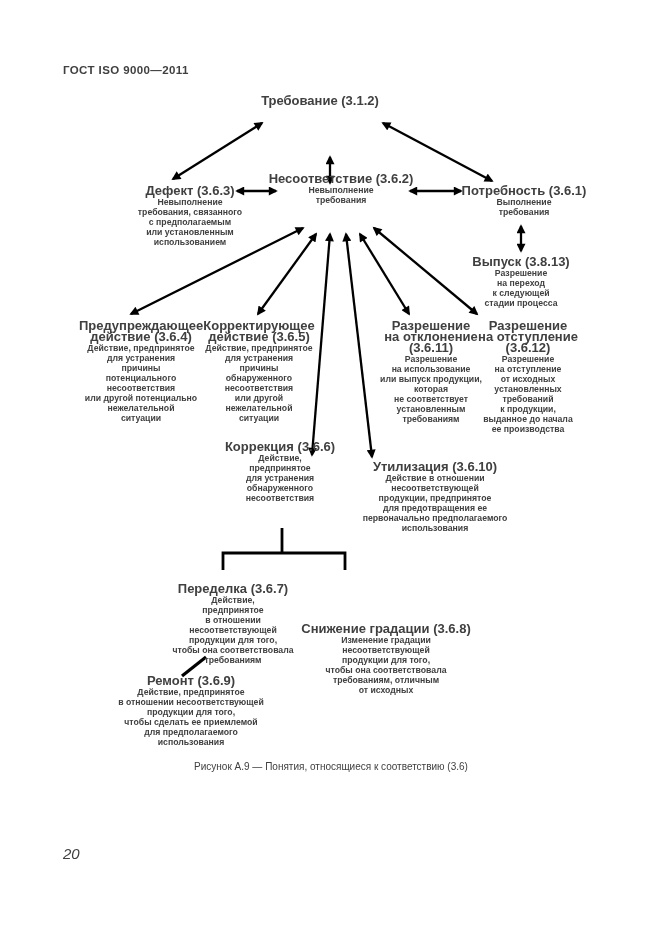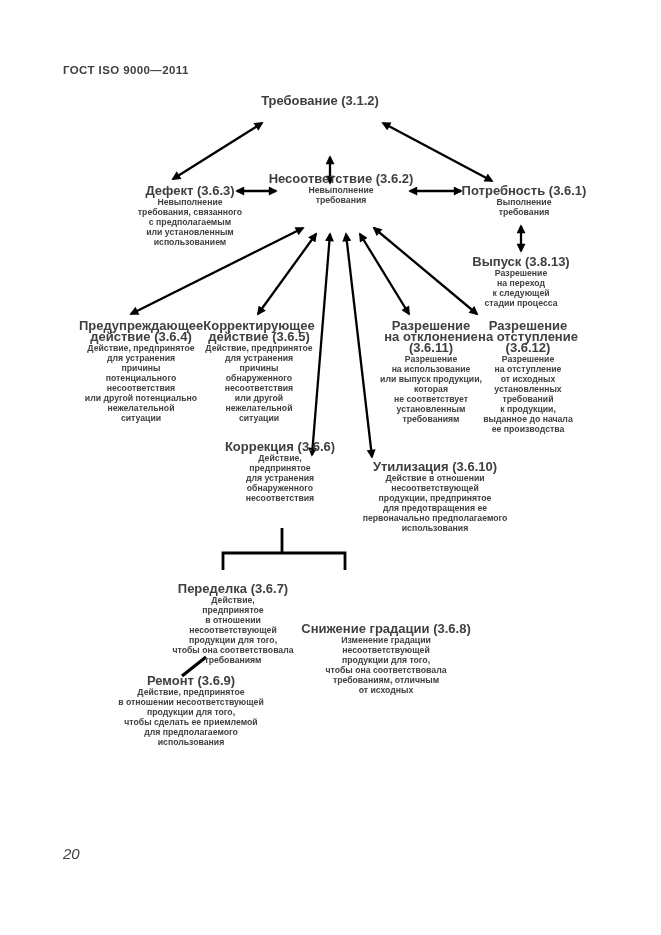--- a/index.html
+++ b/index.html
@@ -202,16 +202,17 @@
   <div class="node" style="left:191px;top:675px;">
     <div class="node-title">Ремонт (3.6.9)</div>
     <div class="node-body">Действие, предпринятое
 в отношении несоответствующей
 продукции для того,
 чтобы сделать ее приемлемой
 для предполагаемого
 использования</div>
   </div>
 
+  <div class="figure-caption">Рисунок А.9 — Понятия, относящиеся к соответствию (3.6)</div>
 
   <div class="page-number">20</div>
 
 </div>
 
 </body></html>

